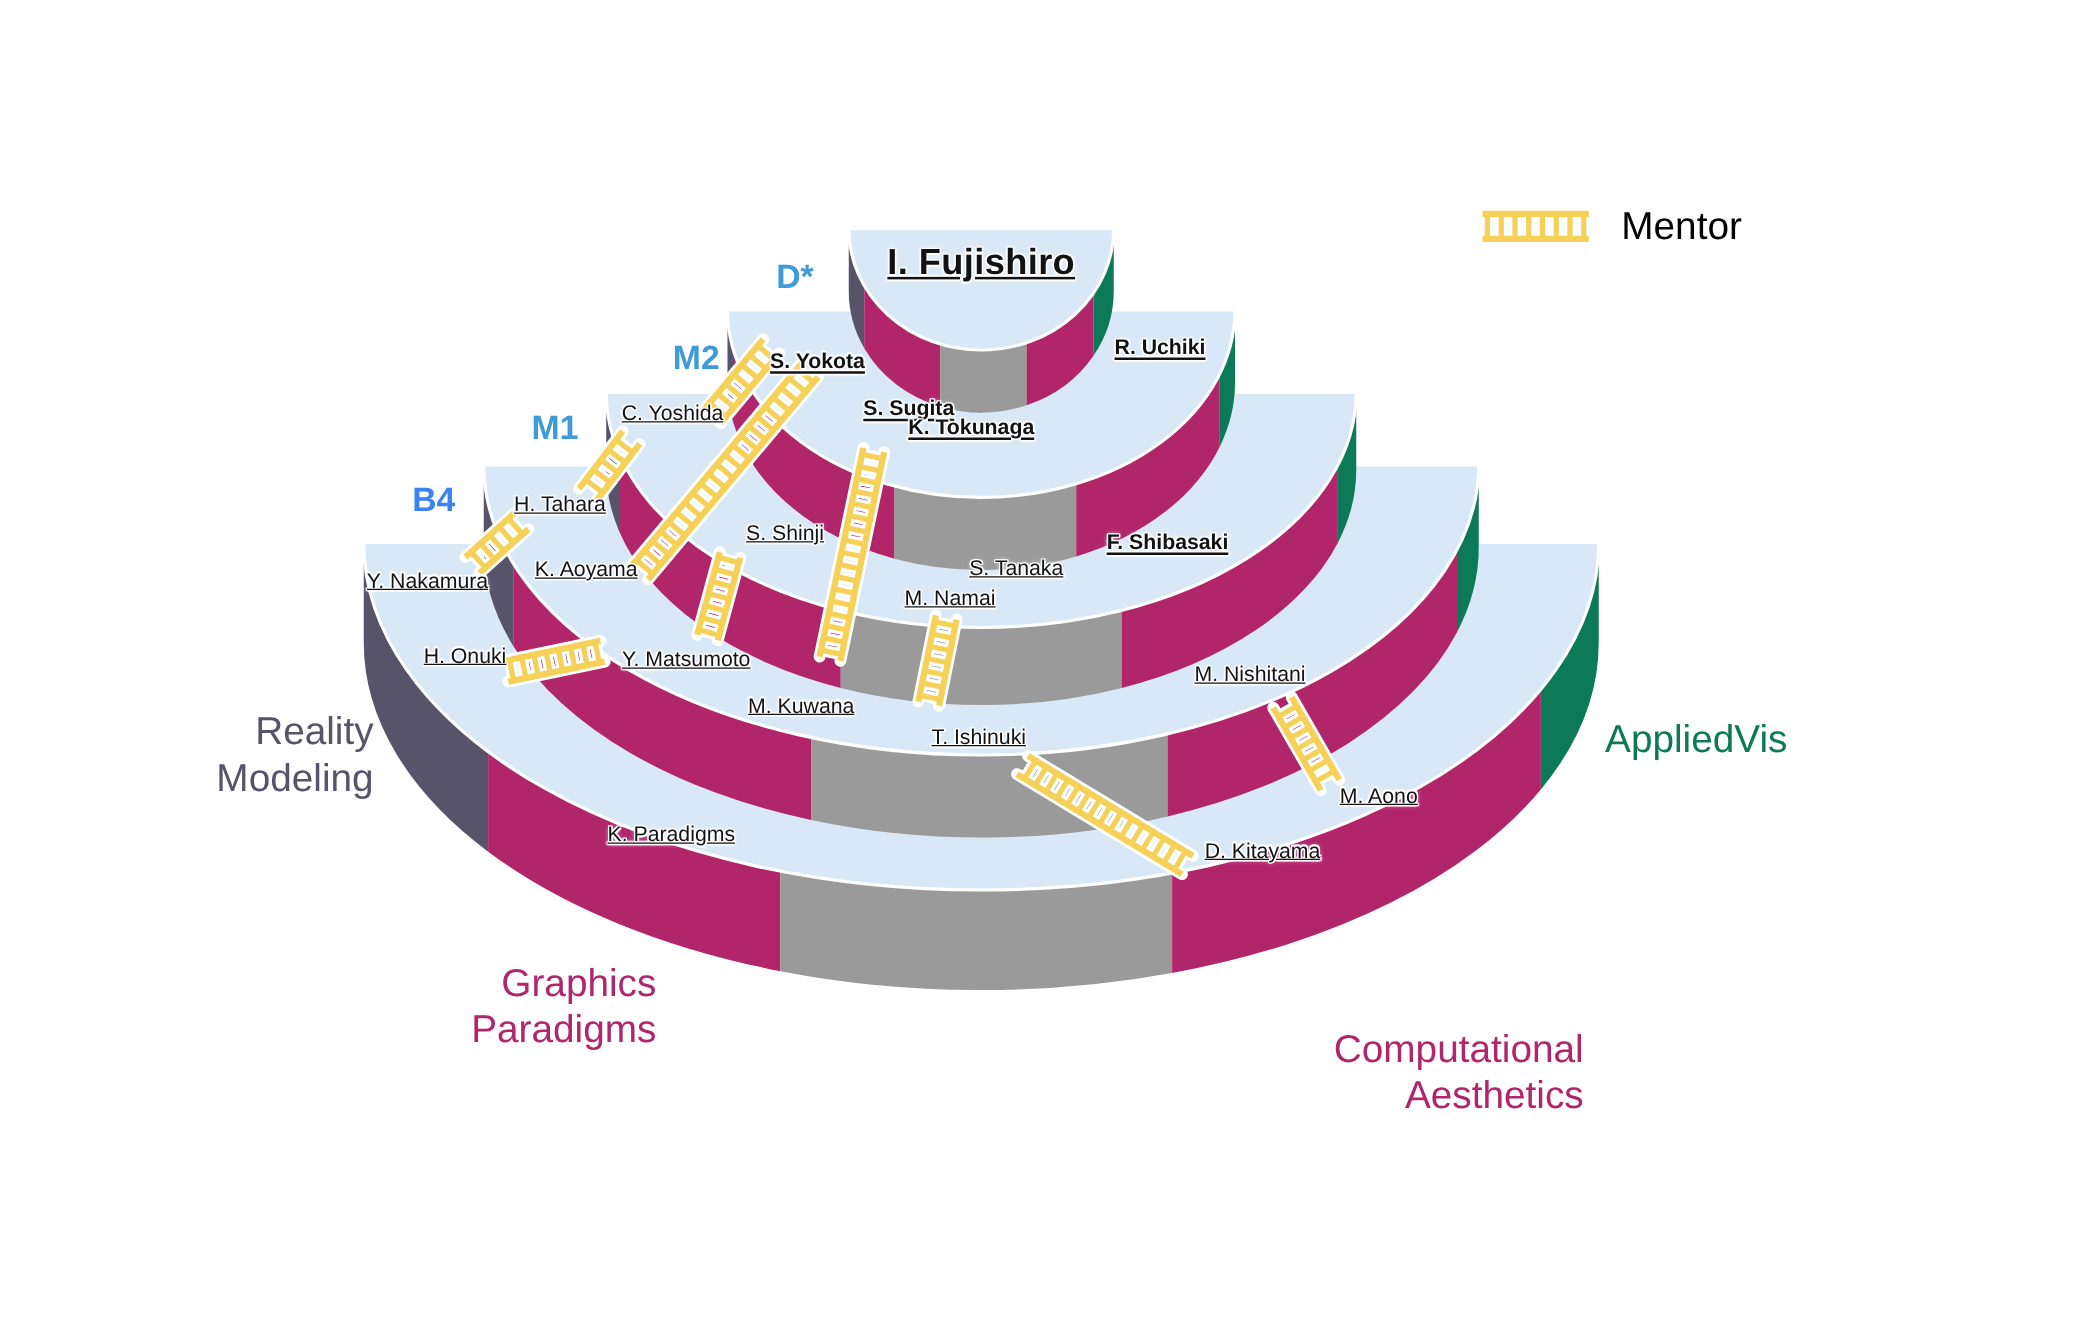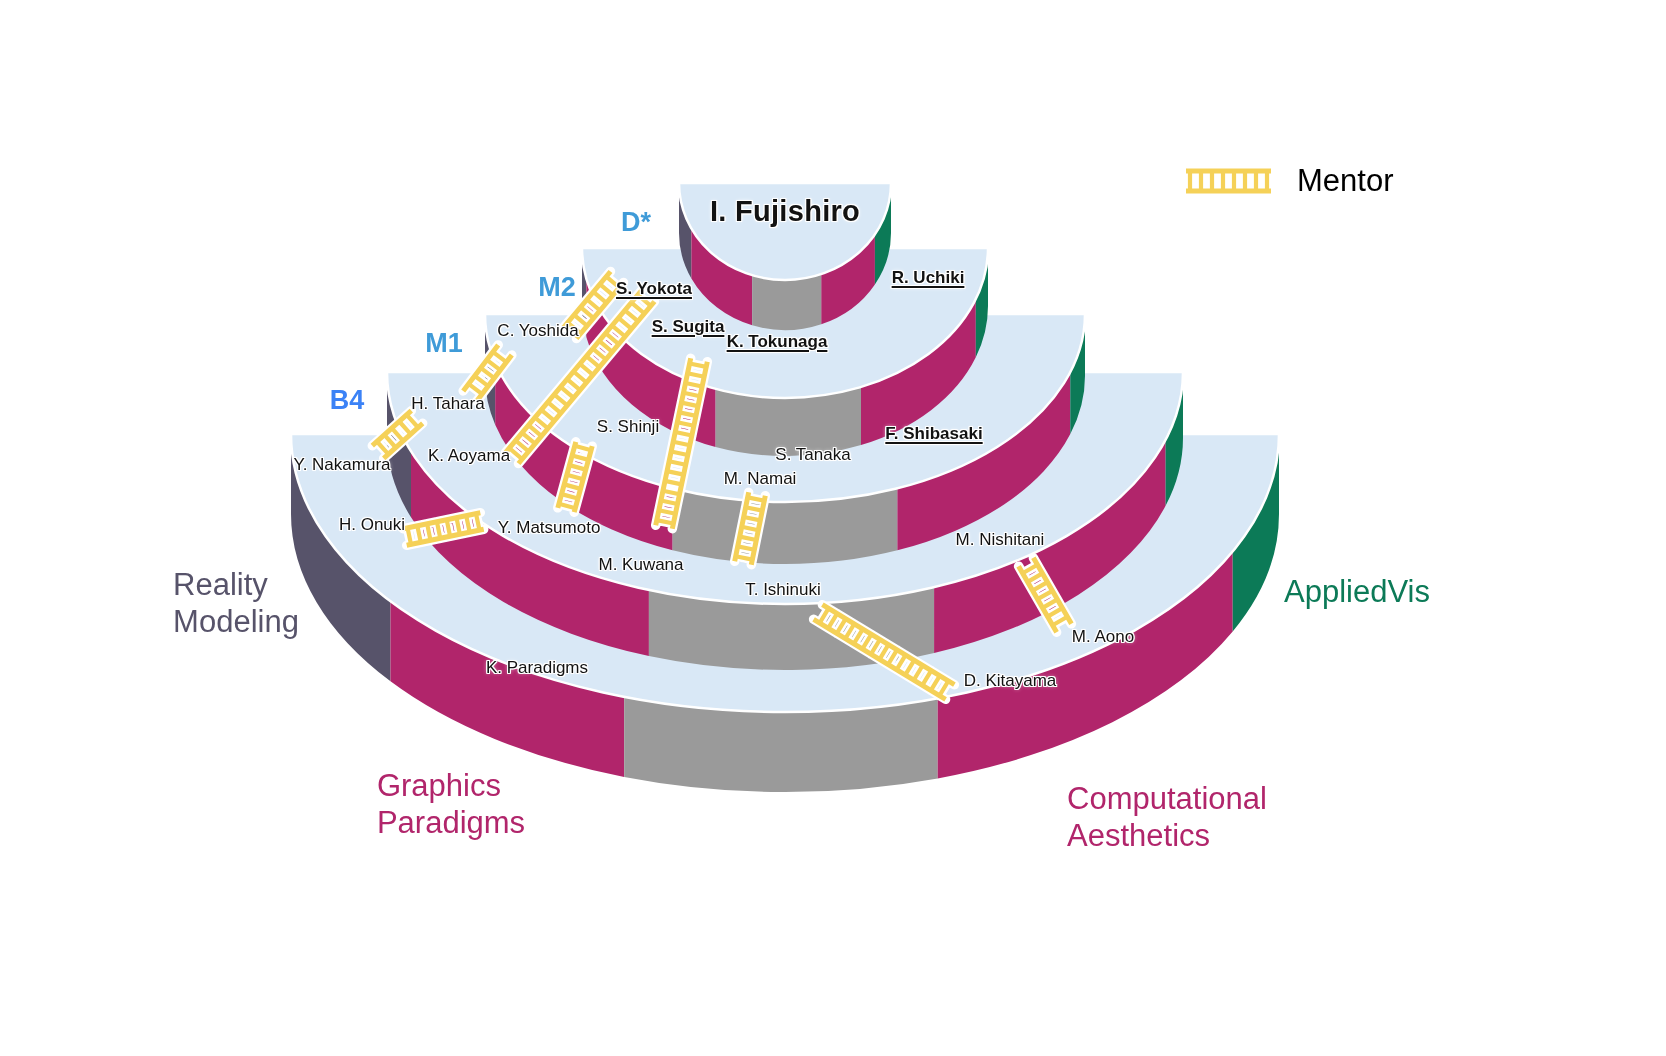--- a/index.html
+++ b/index.html
@@ -7,34 +7,35 @@
     position:relative;width:1666px;height:1056px;background:#ffffff;
     font-family:"Liberation Sans",sans-serif;overflow:hidden;
   }
   #fan{position:absolute;left:0;top:0;}
   .layer{position:absolute;left:0;top:0;width:100%;height:100%;pointer-events:none;}
   .member{
     position:absolute;transform:translate(-50%,-50%);
     font-size:17px;color:#121212;white-space:nowrap;
     text-shadow:0 1px 0 #fff,0 -1px 0 #fff,1px 0 0 #fff,-1px 0 0 #fff,
                 1px 1px 0 #fff,-1px -1px 0 #fff,1px -1px 0 #fff,-1px 1px 0 #fff,0 0 4px #fff;
+    text-decoration:underline;
   }
   .member.head{font-size:29px;font-weight:bold;letter-spacing:.3px;}
   .member.mentor{
     font-weight:bold;text-decoration:underline;
     text-decoration-thickness:1.5px;text-underline-offset:3px;
   }
   .tier-label{
     position:absolute;transform:translate(-50%,-50%);
     font-size:27px;font-weight:bold;white-space:nowrap;
     text-shadow:0 0 4px #fff,0 0 4px #fff;
   }
   .group-label{
     position:absolute;transform:translate(-50%,-50%);
-    font-size:31px;line-height:1.18;text-align:left;white-space:pre-line;
+    font-size:31px;line-height:1.18;text-align:right;white-space:pre-line;
   }
   .group-label.align-left{text-align:left;}
   .legend-label{
     position:absolute;left:1297px;top:181px;transform:translate(0,-50%);
     font-size:31px;color:#000000;white-space:nowrap;
   }
 </style>
 </head>
 <body>
 
@@ -131,21 +132,21 @@
   <div class="layer">
 
     <span class="tier-label" style="left: 636px; top: 222px; color: rgb(63, 155, 216);">D*</span>
     <span class="tier-label" style="left: 541px; top: 287px; color: rgb(63, 155, 216); margin-left: 16px;">M2</span>
     <span class="tier-label" style="left: 444px; top: 343px; color: rgb(63, 155, 216);">M1</span>
     <span class="tier-label" style="left: 347px; top: 400px; color: #3b82f6;">B4</span>
 
     <span class="member head" style="left:785px;top:211px">I. Fujishiro</span>
 
     <span class="member mentor" style="left:654px;top:289px">S. Yokota</span>
-    <span class="member mentor" style="left:688px;top:327px">S. Sugita</span>
+    <span class="member mentor" style="left:727px;top:327px">S. Sugita</span>
     <span class="member mentor" style="left:777px;top:342px">K. Tokunaga</span>
     <span class="member mentor" style="left:928px;top:278px">R. Uchiki</span>
 
     <span class="member" style="left:538px;top:331px">C. Yoshida</span>
     <span class="member" style="left:628px;top:427px">S. Shinji</span>
     <span class="member" style="left:813px;top:455px">S. Tanaka</span>
     <span class="member mentor" style="left:934px;top:434px">F. Shibasaki</span>
     <span class="member" style="left:760px;top:479px">M. Namai</span>
 
     <span class="member" style="left:448px;top:404px">H. Tahara</span>
@@ -158,19 +159,19 @@
     <span class="member" style="left:342px;top:465px">Y. Nakamura</span>
     <span class="member" style="left:372px;top:525px">H. Onuki</span>
     <span class="member" style="left:537px;top:668px">K. Paradigms</span>
     <span class="member" style="left:1010px;top:681px">D. Kitayama</span>
     <span class="member" style="left:1103px;top:637px">M. Aono</span>
 
     <div class="group-label" style="left: 236px; top: 604px; color: rgb(87, 83, 106);">Reality
 Modeling</div>
     <div class="group-label" style="left: 451px; top: 805px; color: rgb(177, 37, 107);">Graphics
 Paradigms</div>
-    <div class="group-label" style="left: 1167px; top: 818px; color: rgb(177, 37, 107);">Computational
+    <div class="group-label" style="left: 1167px; top: 858px; color: rgb(177, 37, 107);">Computational
 Aesthetics</div>
     <div class="group-label" style="left: 1357px; top: 592px; color: rgb(12, 122, 87);">AppliedVis</div>
 
     <span class="legend-label">Mentor</span>
   </div>
 </div>
 
 </body></html>

